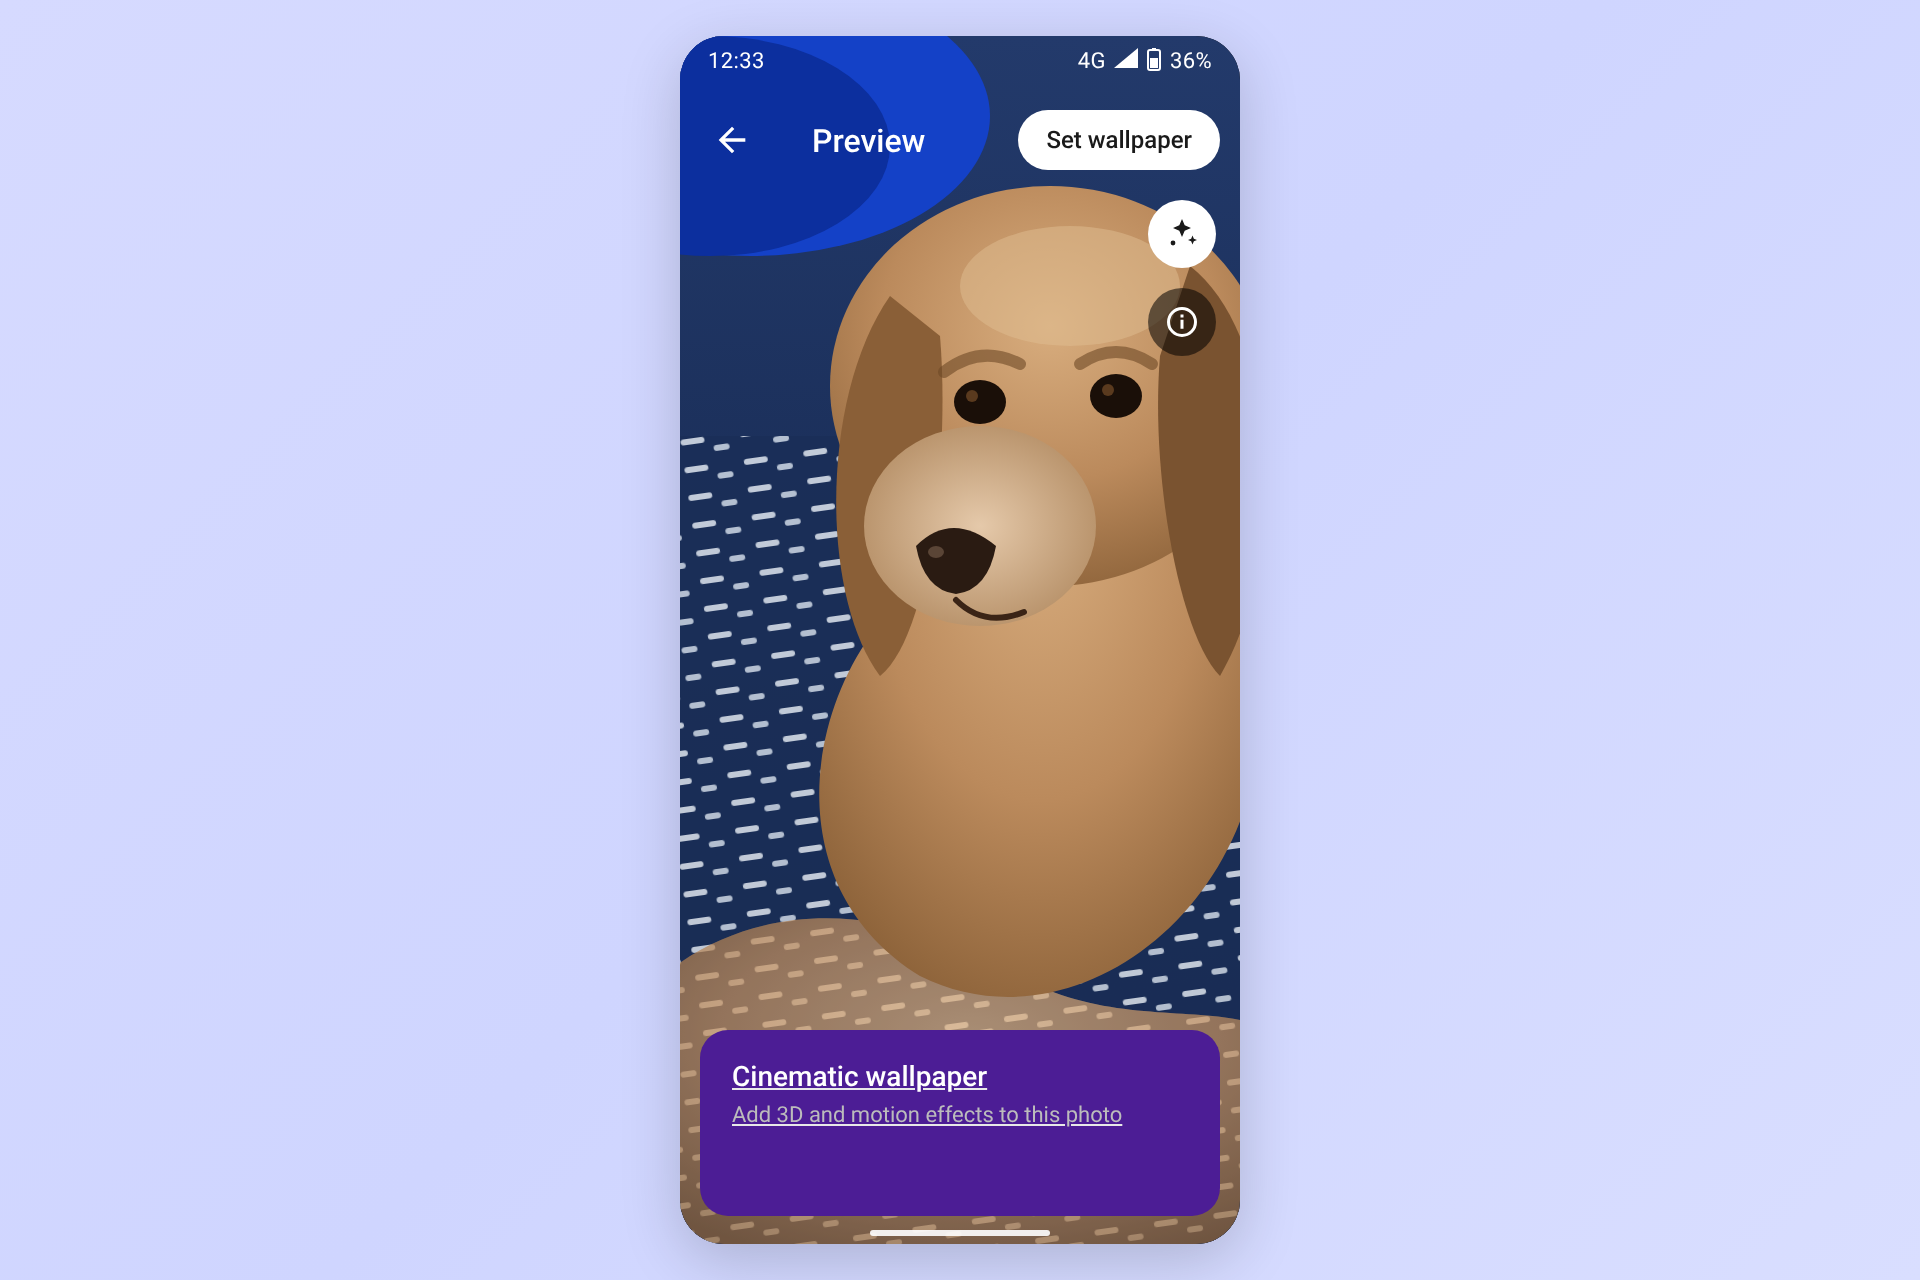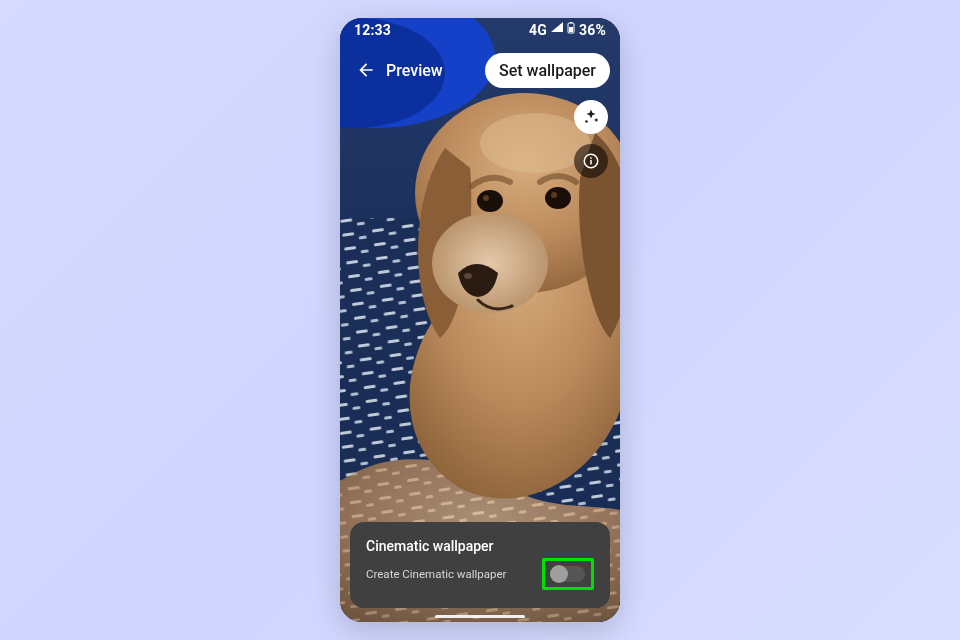--- a/index.html
+++ b/index.html
@@ -33,22 +33,22 @@
   
   .status-bar {
     position: absolute;
     top: 0; left: 0; right: 0;
     height: 24px;
     display: flex;
     align-items: center;
     justify-content: space-between;
     padding: 0 14px;
     color: #fff;
-    font-size: 14px;
-    font-weight: 700;
+    font-size: 11px;
+    font-weight: 400;
     letter-spacing: 0.2px;
   }
   .status-right { display: flex; align-items: flex-start; gap: 4px; }
   .status-right svg { display: block; }
 
   
   .app-bar {
     position: absolute;
     top: 28px; left: 0; right: 0;
     height: 48px;
@@ -58,27 +58,27 @@
   }
   .back-btn {
     width: 32px; height: 32px;
     display: flex; align-items: center; justify-content: center;
     cursor: pointer;
   }
   .app-title {
     color: #fff;
     font-size: 16px;
     font-weight: 500;
-    margin-left: 4px;
+    margin-left: 24px;
     flex: 1;
   }
   .set-pill {
     background: #fff;
     color: #1a1a1a;
-    font-size: 16px;
+    font-size: 12px;
     font-weight: 500;
     padding: 8px 14px;
     border-radius: 18px;
     cursor: pointer;
     white-space: nowrap;
   }
 
   
   .fab {
     position: absolute;
@@ -88,24 +88,25 @@
     display: flex; align-items: center; justify-content: center;
     cursor: pointer;
   }
   .fab.effects { top: 82px; background: #fff; }
   .fab.info    { top: 126px; background: rgba(0,0,0,0.55); }
 
   
   .card {
     position: absolute;
     left: 10px; right: 10px; bottom: 14px;
-    background: #404040;
+    background: #4c1d95;
     border-radius: 14px;
     padding: 16px 16px 18px 16px;
     color: #e8e8e8;
+    text-decoration: underline;
   }
   .card-title { font-size: 14px; font-weight: 500; margin-bottom: 4px; color:#fff; }
   .card-sub   { font-size: 11px; color: #bcbcbc; margin-bottom: 26px; }
 
   .toggle-row {
     display: flex;
     align-items: center;
     justify-content: space-between;
   }
   .toggle-label { font-size: 11.5px; color: #d6d6d6; }
@@ -247,22 +248,17 @@
   <div class="fab info">
     <svg width="18" height="18" viewBox="0 0 24 24">
       <circle cx="12" cy="12" r="9" fill="none" stroke="#fff" stroke-width="2"></circle>
       <rect x="11" y="10.5" width="2" height="6" fill="#fff"></rect>
       <rect x="11" y="7" width="2" height="2" fill="#fff"></rect>
     </svg>
   </div>
 
   <div class="card">
     <div class="card-title">Cinematic wallpaper</div>
-    <div class="toggle-row">
-      <span class="toggle-label">Create Cinematic wallpaper</span>
-      <span class="toggle-outline">
-        <span class="switch"></span>
-      </span>
-    </div>
+    <div class="card-sub">Add 3D and motion effects to this photo</div>
   </div>
 
   <div class="gesture-bar"></div>
 </div>
 
 </body></html>

